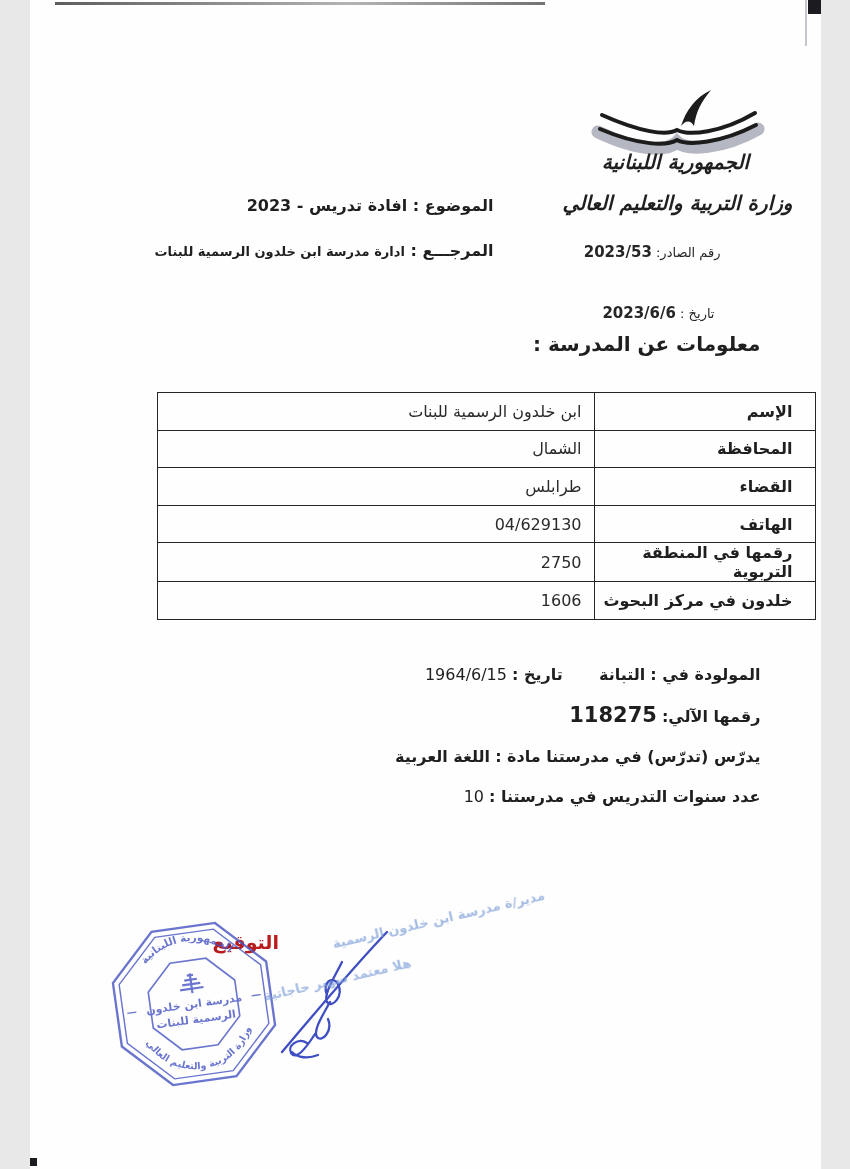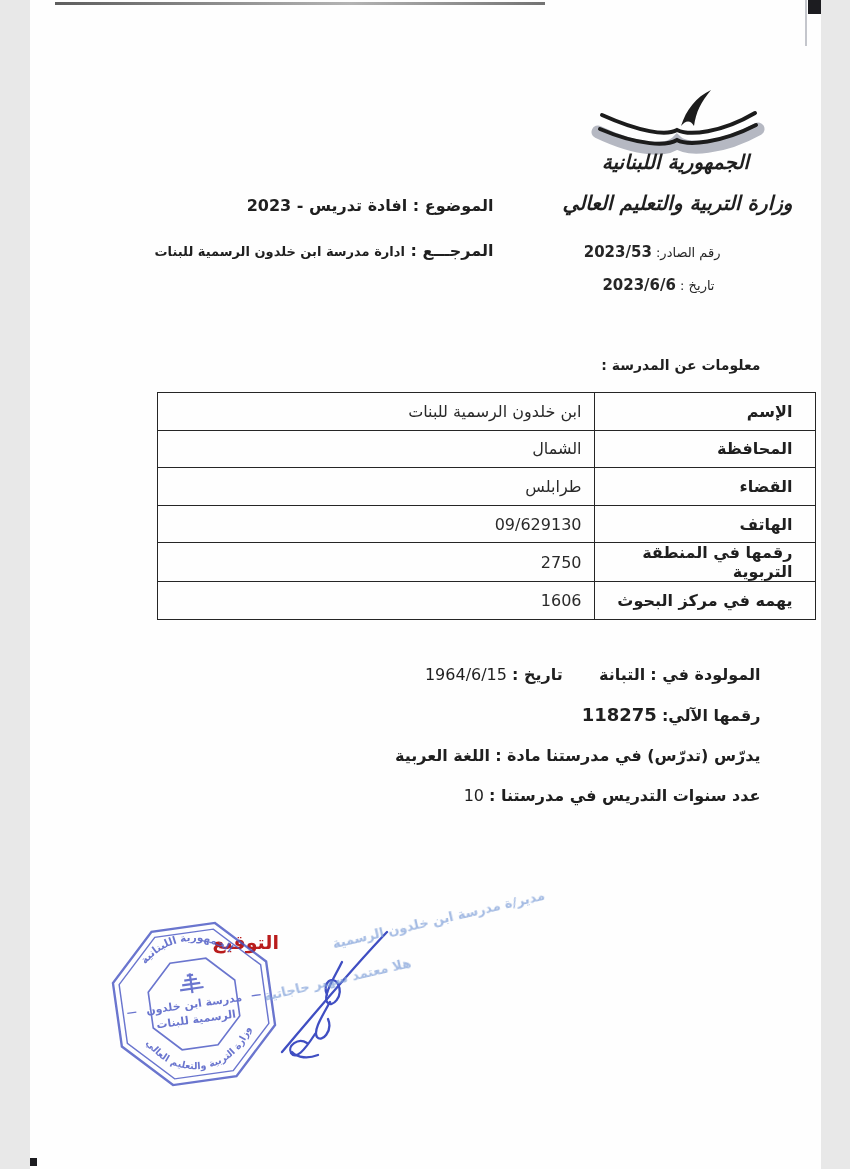--- a/index.html
+++ b/index.html
@@ -15,28 +15,28 @@
   .scan-edge-r { position:absolute; right:14px; top:0; width:2px; height:46px; background:#c4c6cc; }
   .scan-corner-bl { position:absolute; left:0; bottom:3px; width:7px; height:8px; background:#1c1c20; }
   
   .logo { position:absolute; left:560px; top:90px; width:178px; height:72px; }
   .hdr-republic { position:absolute; left:540px; top:150px; width:212px; text-align:center;
     font-size:20px; font-weight:bold; font-style:italic; letter-spacing:.5px; }
   .hdr-ministry { position:absolute; left:532px; top:191px; width:232px; text-align:center;
     font-size:20px; font-weight:bold; font-style:italic; }
   .hdr-meta-num { position:absolute; right:100px; top:243px; font-size:13px; color:#262626; }
   .hdr-meta-num b { font-size:15px; }
-  .hdr-meta-date { position:absolute; right:106px; top:276px; font-size:13px; color:#262626; }
+  .hdr-meta-date { position:absolute; right:106px; top:304px; font-size:13px; color:#262626; }
   .hdr-meta-date b { font-size:15px; }
   .hdr-left { position:absolute; right:327px; top:196px; width:385px; font-size:16px; font-weight:bold; }
   .hdr-left .row { height:45px; white-space:nowrap; }
   .hdr-left .val { font-weight:bold; }
   .hdr-left .row3 .val { font-size:13px;margin-top:44px; }
   
-  .info-heading { position:absolute; right:60px; top:357px; font-size:14px; font-weight:bold;text-align:right; }
+  .info-heading { position:absolute; right:60px; top:332px; font-size:20px; font-weight:bold;text-align:right; }
   table.school { position:absolute; left:127px; top:392px; width:659px; border-collapse:collapse; }
   table.school td { border:1.6px solid #262626; height:37.6px; font-size:16px; vertical-align:middle; }
   td.lbl { width:221px; font-weight:bold; padding-right:22px; text-align:right; }
   td.val { text-align:right; padding-right:12px; font-weight:normal; color:#2a2a2a; }
   
   .body-block { position:absolute; right:60px; top:655px; width:560px; font-size:16px; line-height:40px; }
   .body-block .b { font-weight:bold; }
   .gap { display:inline-block; width:26px; }
   .num { unicode-bidi:embed; direction:ltr;margin-top:28px; }
   
@@ -102,44 +102,44 @@
       <tr>
         <td class="lbl">المحافظة</td>
         <td class="val">الشمال</td>
       </tr>
       <tr>
         <td class="lbl">القضاء</td>
         <td class="val">طرابلس</td>
       </tr>
       <tr>
         <td class="lbl">الهاتف</td>
-        <td class="val num">09/629130</td>
+        <td class="val num">04/629130</td>
       </tr>
       <tr>
         <td class="lbl">رقمها في المنطقة التربوية</td>
         <td class="val num">2750</td>
       </tr>
       <tr>
-        <td class="lbl">يهمه في مركز البحوث</td>
+        <td class="lbl">خلدون في مركز البحوث</td>
         <td class="val num">1606</td>
       </tr>
     </tbody>
   </table>
 
   <div class="body-block">
     <div>
       <span class="b">المولودة في :</span>
       <span class="b">التبانة</span>
       <span class="gap"></span>
       <span class="b">تاريخ :</span>
       <span class="num">1964/6/15</span>
     </div>
     <div>
       <span class="b">رقمها الآلي:</span>
-      <span class="b num" style="font-size:18px">118275</span>
+      <span class="b num" style="font-size:21px">118275</span>
     </div>
     <div>
       <span class="b">يدرّس (تدرّس) في مدرستنا مادة :</span>
       <span class="b">اللغة العربية</span>
     </div>
     <div>
       <span class="b">عدد سنوات التدريس في مدرستنا :</span>
       <span class="num">10</span>
     </div>
   </div>

